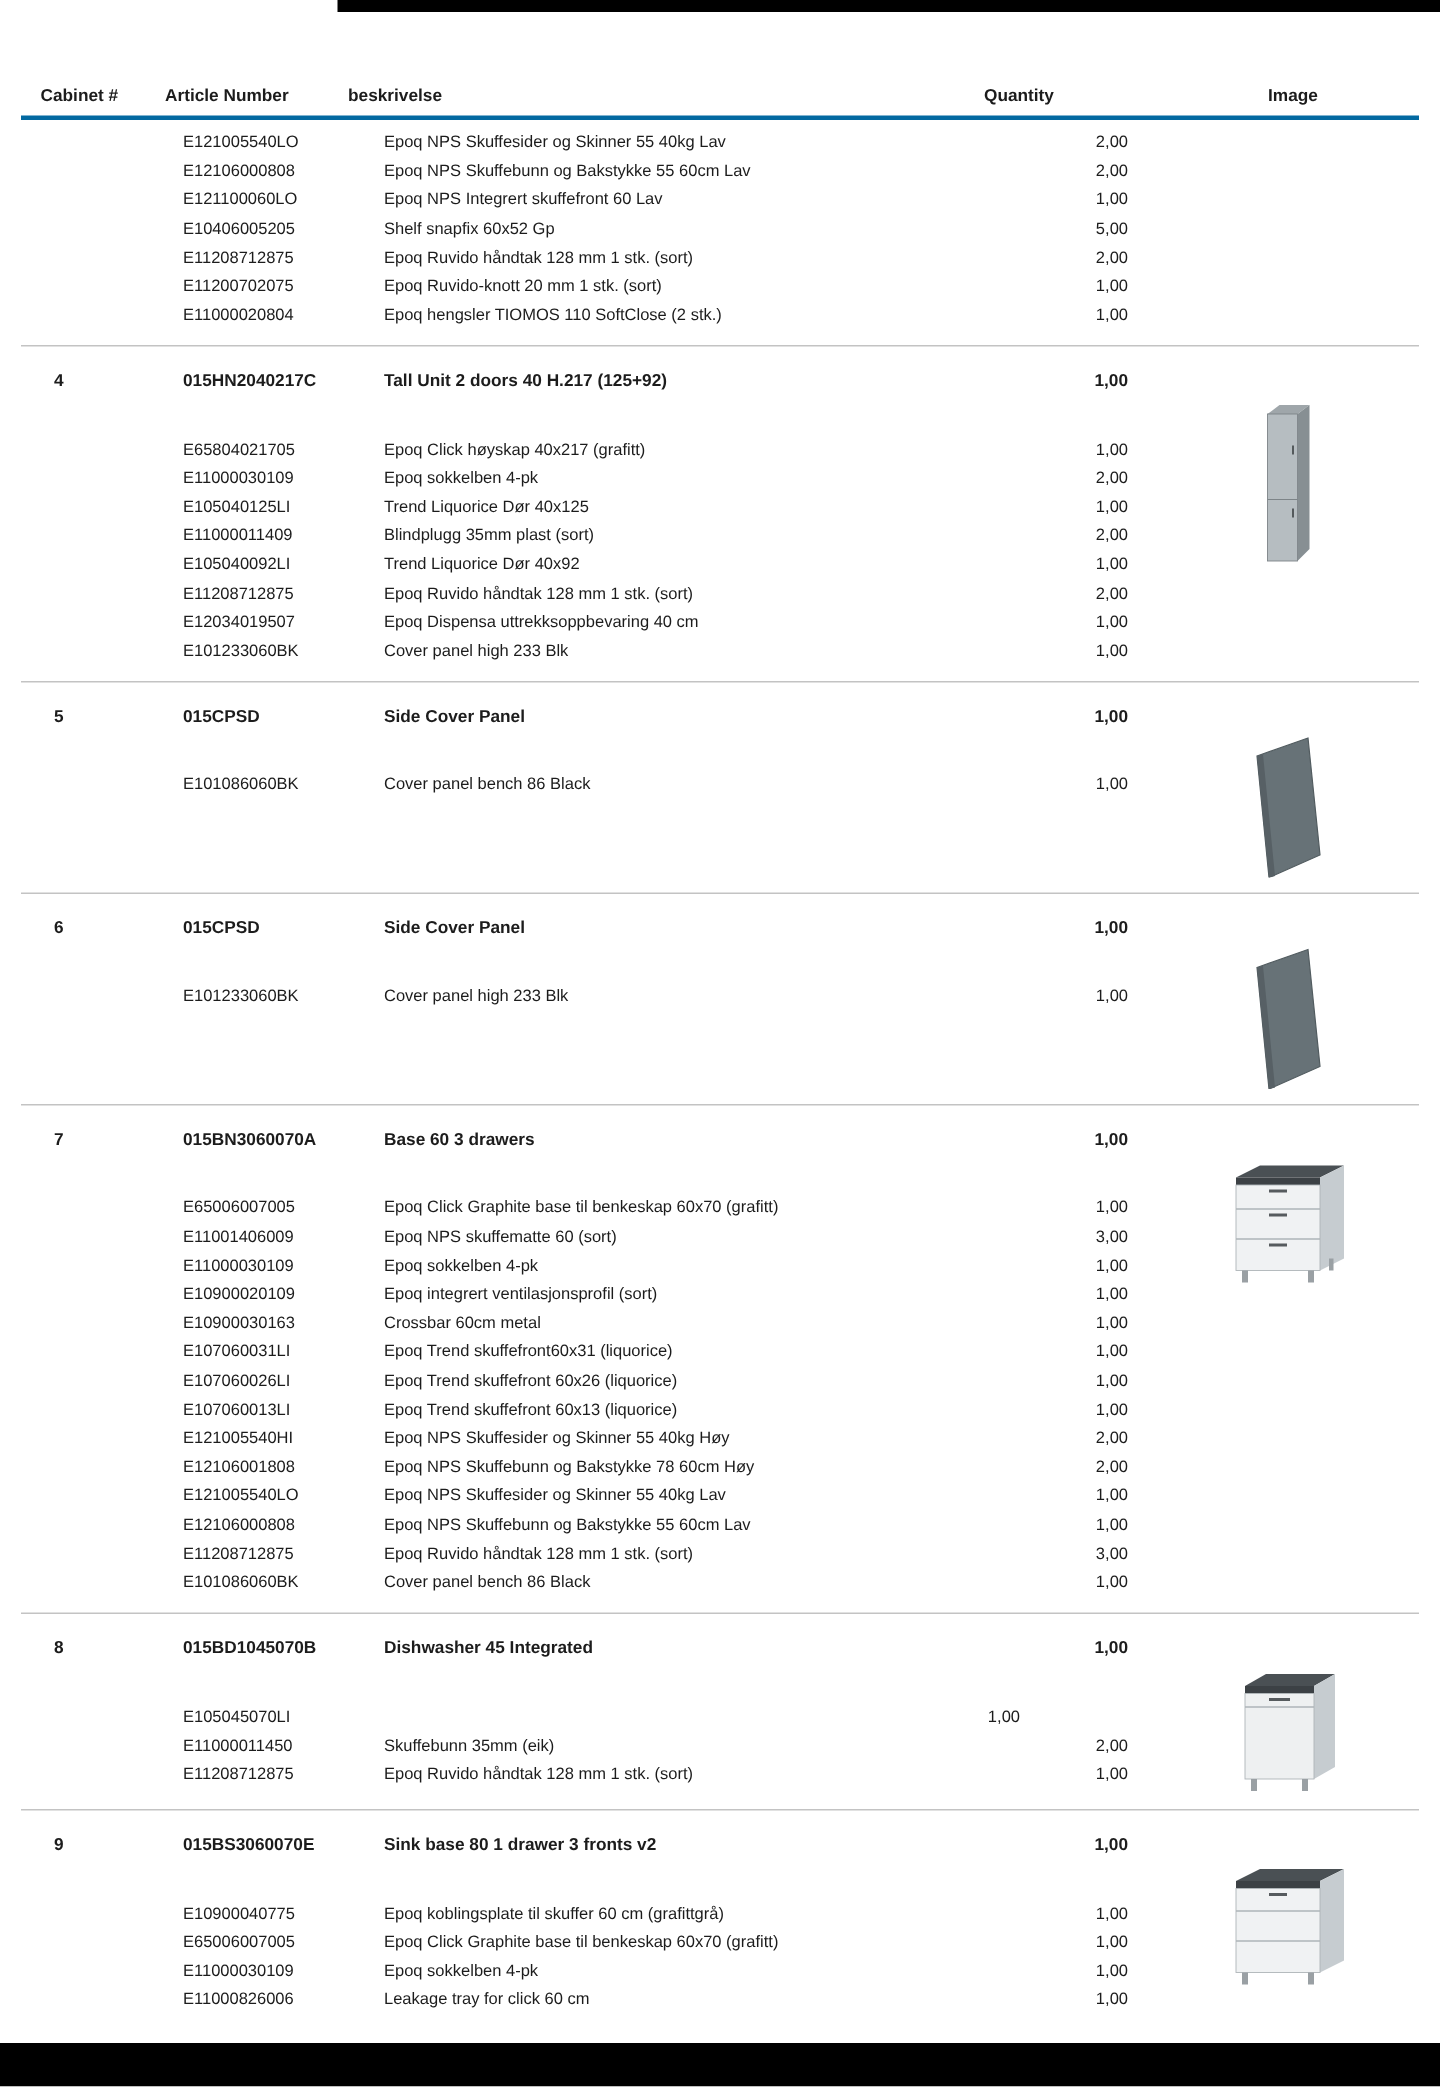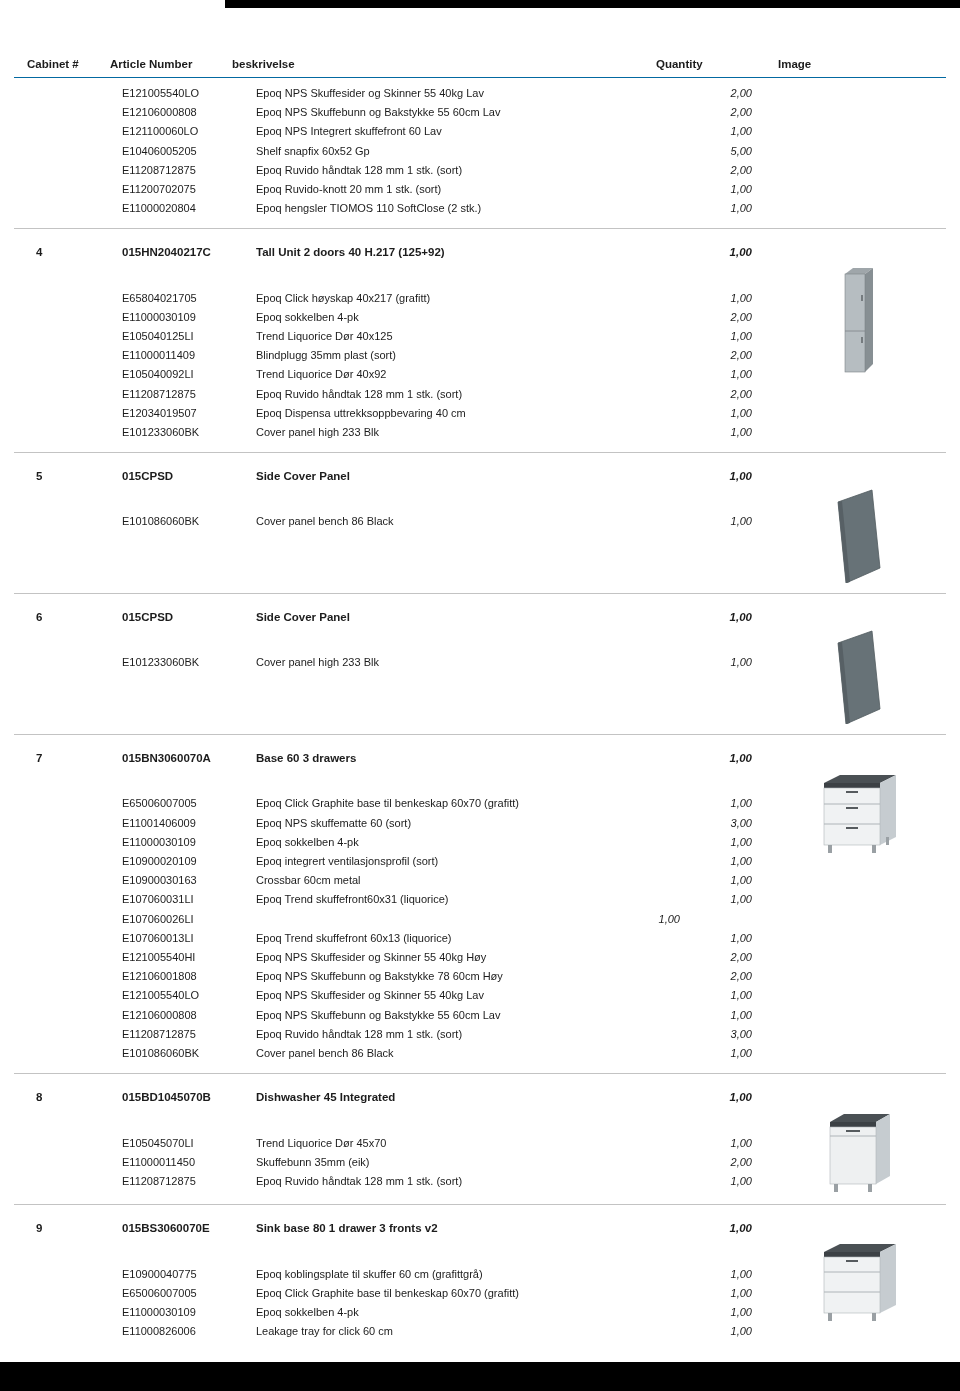--- a/index.html
+++ b/index.html
@@ -13,41 +13,41 @@
   }
   .top-bar { position:absolute; top:0; left:225px; right:0; height:8px; background:#000; }
   .bottom-bar { position:absolute; bottom:0; left:0; width:100%; height:29px; background:#000; }
   .page { padding:58px 14px 0 14px; }
 
   .thead {
     display:grid;
     grid-template-columns:96px 122px 424px 60px 230px;
     font-weight:bold; font-size:11.5px;
     padding-bottom:7px;
-    border-bottom:1px solid #0369a1;
+    border-bottom:3px solid #0369a1;
   }
   .thead .h-cab  { padding-left:13px; }
   .thead .h-qty  { text-align:left; }
-  .thead .h-img  { padding-left:62px; }
+  .thead .h-img  { padding-left:62px;text-align:center; }
 
   .section { display:flex; padding:14px 0 10px 0; }
   .section:first-child { padding-top:6px; }
   .section + .section { border-top:1px solid #c3c3c3; }
 
   .section-main { width:702px; }
   .section-image { width:230px; padding-top:22px; padding-left:56px; text-align:center; }
 
   .row {
     display:grid;
     grid-template-columns:96px 122px 424px 60px;
     font-size:11px;
     line-height:19.2px;
     gap:12px;
   }
-  .row .c-qty { text-align:right;font-style:italic; }
+  .row .c-qty { text-align:right; }
   .row.sec-head { font-weight:bold; font-size:11.5px; margin-bottom:26px; }
   .row.sec-head .c-cab { padding-left:22px; }
 
   .footer { text-align:right; font-size:12.5px; padding:16px 43px 0 0; }
   svg { display:inline-block; vertical-align:top; }
 </style>
 </head>
 <body>
 
 <div class="top-bar"></div>
@@ -256,20 +256,21 @@
           </div>
           <div class="row item">
             <span class="c-cab"></span>
             <span class="c-art">E107060031LI</span>
             <span class="c-desc">Epoq Trend skuffefront60x31 (liquorice)</span>
             <span class="c-qty">1,00</span>
           </div>
           <div class="row item">
             <span class="c-cab"></span>
             <span class="c-art">E107060026LI</span>
+            <span class="c-desc">Epoq Trend skuffefront 60x26 (liquorice)</span>
             <span class="c-qty">1,00</span>
           </div>
           <div class="row item">
             <span class="c-cab"></span>
             <span class="c-art">E107060013LI</span>
             <span class="c-desc">Epoq Trend skuffefront 60x13 (liquorice)</span>
             <span class="c-qty">1,00</span>
           </div>
           <div class="row item">
             <span class="c-cab"></span>
@@ -327,21 +328,20 @@
         <div class="section-main">
           <div class="row sec-head">
             <span class="c-cab">8</span>
             <span class="c-art">015BD1045070B</span>
             <span class="c-desc">Dishwasher 45 Integrated</span>
             <span class="c-qty">1,00</span>
           </div>
           <div class="row item">
             <span class="c-cab"></span>
             <span class="c-art">E105045070LI</span>
-            <span class="c-desc">Trend Liquorice Dør 45x70</span>
             <span class="c-qty">1,00</span>
           </div>
           <div class="row item">
             <span class="c-cab"></span>
             <span class="c-art">E11000011450</span>
             <span class="c-desc">Skuffebunn 35mm (eik)</span>
             <span class="c-qty">2,00</span>
           </div>
           <div class="row item">
             <span class="c-cab"></span>

